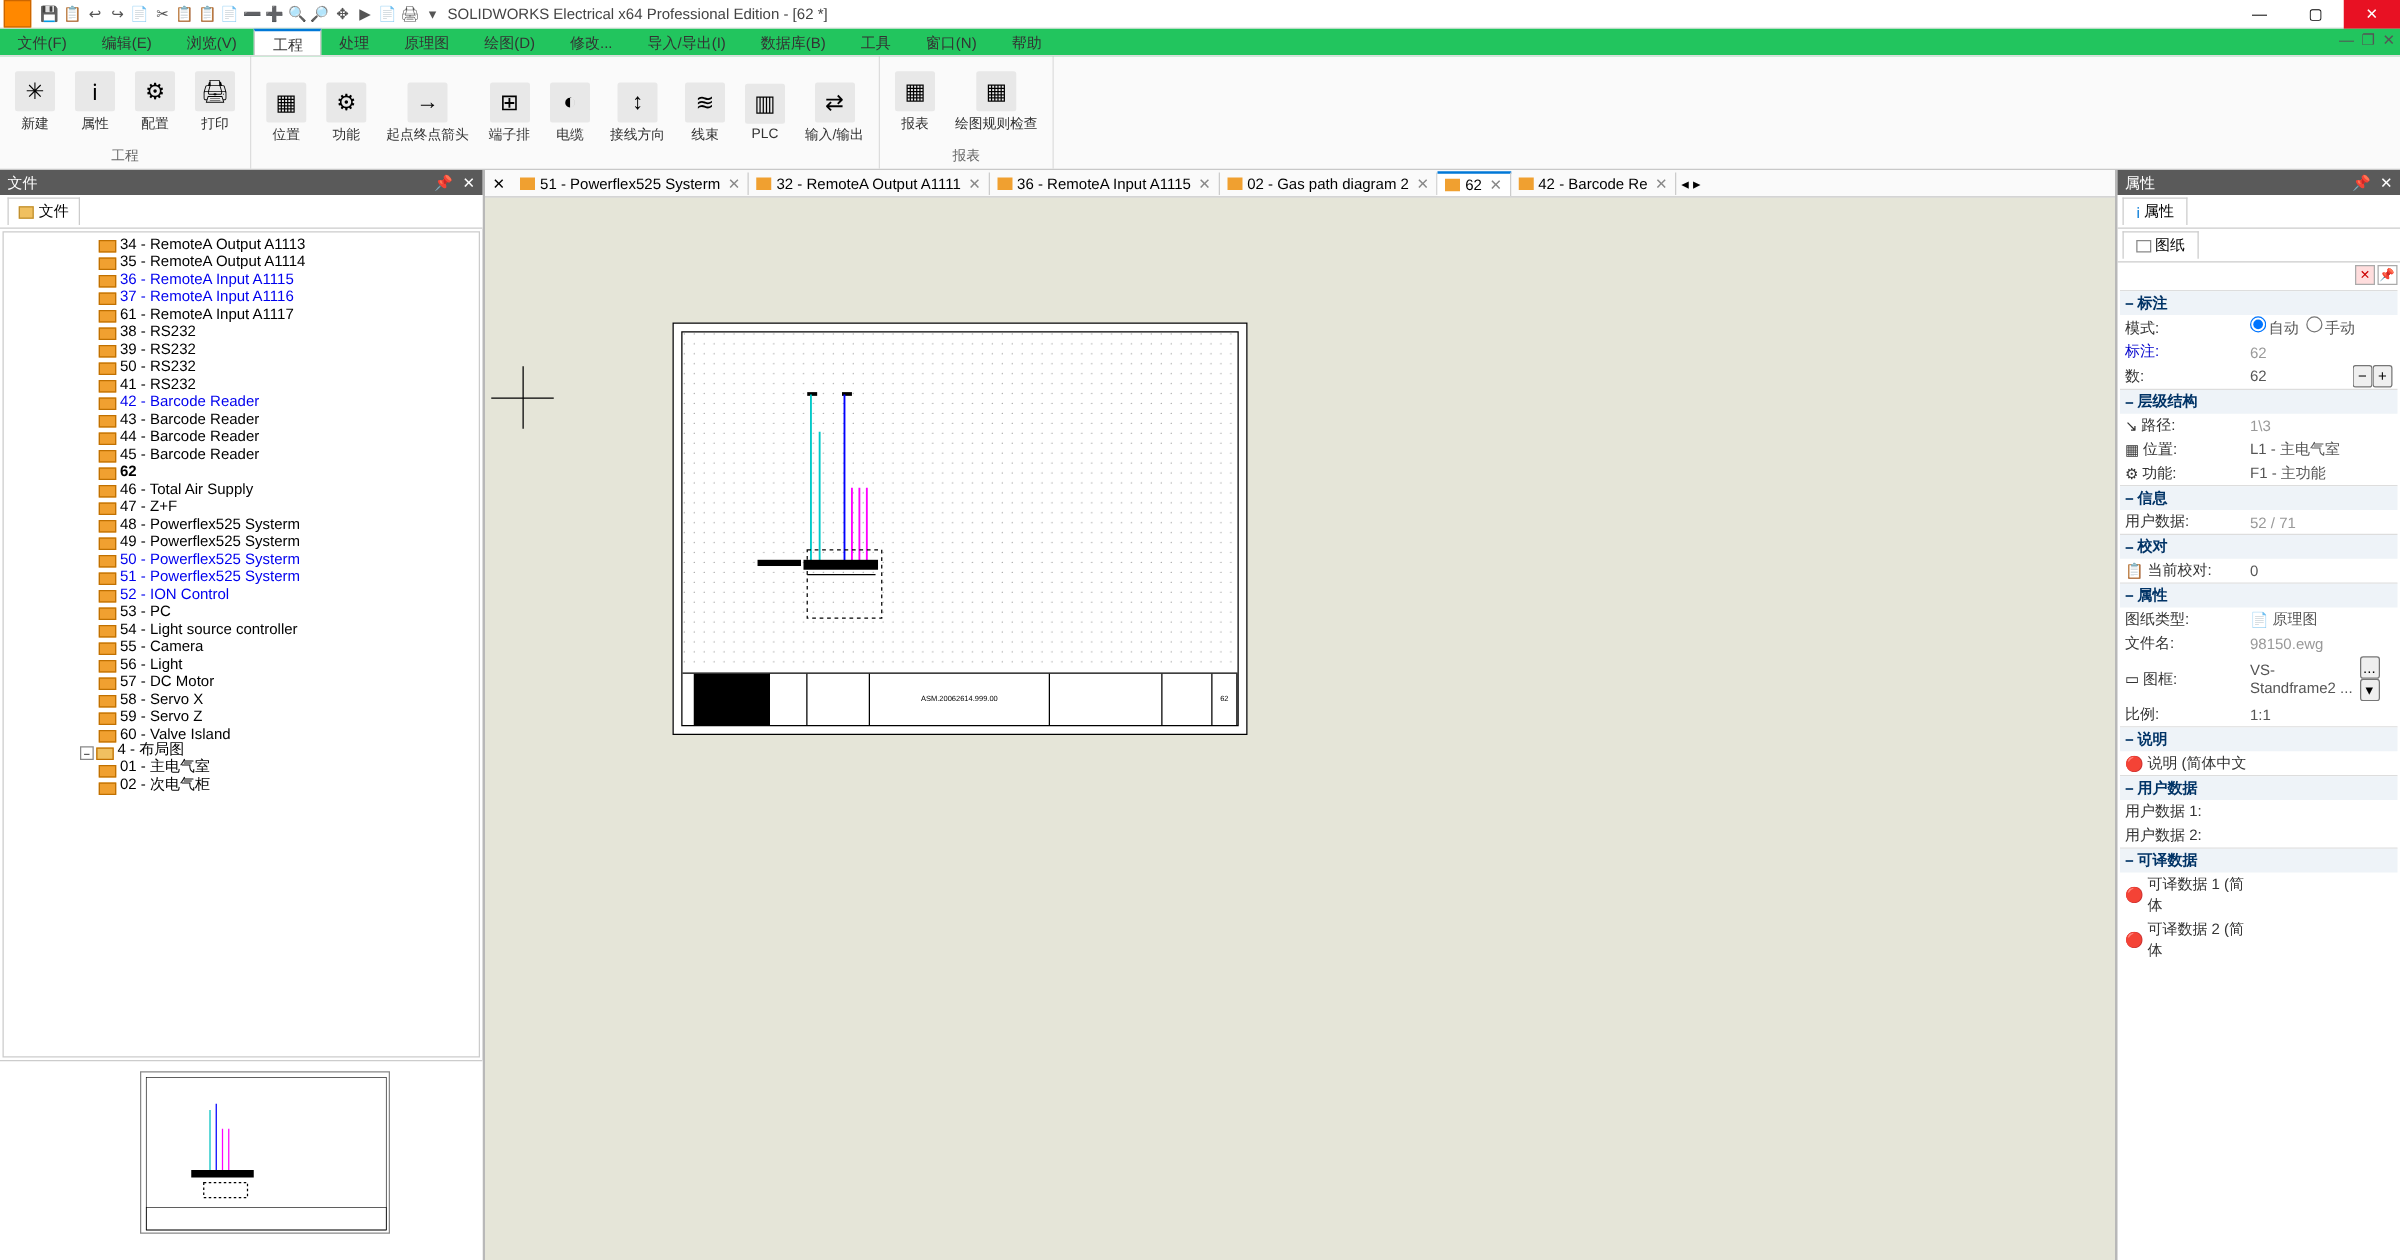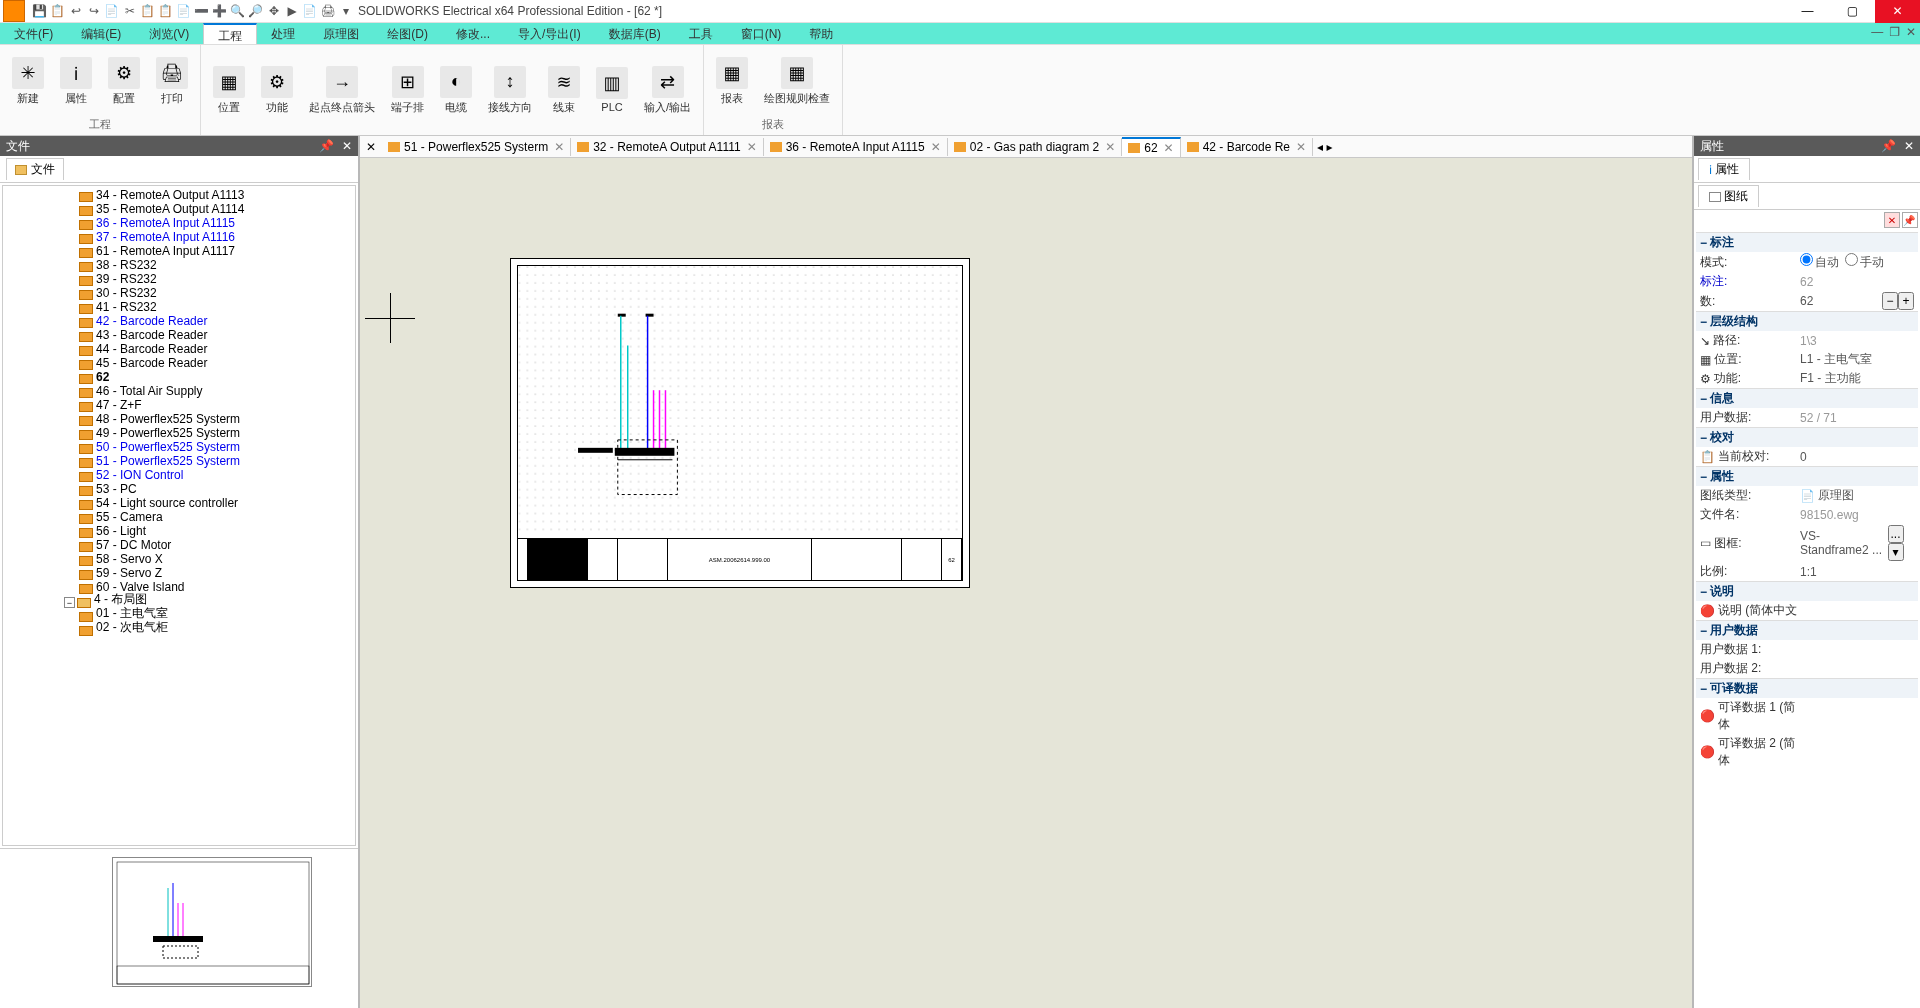--- a/index.html
+++ b/index.html
@@ -5,33 +5,33 @@
 * { margin: 0; padding: 0; box-sizing: border-box; font-family: "Microsoft YaHei", "Segoe UI", sans-serif; font-size: 12px; }
 body { background: #fff; overflow: hidden; }
 .titlebar { height: 23px; display: flex; align-items: center; background: #fff; border-bottom: 1px solid #e0e0e0; }
 .titlebar .app-icon { width: 22px; height: 22px; margin: 0 3px; background: #ff8800; border: 1px solid #cc6600; }
 .titlebar .qat { display: flex; gap: 2px; align-items: center; padding: 0 4px; }
 .titlebar .qat span { width: 16px; height: 16px; display: inline-flex; align-items: center; justify-content: center; color: #555; cursor: pointer; }
 .titlebar .title { flex: 1; text-align: left; color: #444; }
 .titlebar .win-btns { display: flex; }
 .titlebar .win-btns div { width: 45px; height: 23px; display: flex; align-items: center; justify-content: center; cursor: pointer; }
 .titlebar .win-btns .close { background: #e81123; color: #fff; }
-.menubar { height: 22px; background: #5eead4; display: flex; border-bottom: 1px solid #ddd; position: relative; }
+.menubar { height: 22px; background: #22c55e; display: flex; border-bottom: 1px solid #ddd; position: relative; }
 .menubar .menu-item { padding: 3px 14px; cursor: pointer; color: #333; }
 .menubar .menu-item.active { background: #fff; border: 1px solid #ccc; border-bottom: none; border-top: 2px solid #0078d7; }
 .menubar .mdi-btns { position: absolute; right: 4px; top: 2px; display: flex; gap: 6px; font-size: 11px; color: #555; }
 .ribbon { height: 91px; background: #fafafa; border-bottom: 1px solid #c8c8c8; display: flex; }
 .ribbon-group { border-right: 1px solid #ddd; padding: 2px 6px; display: flex; flex-direction: column; }
 .ribbon-group .btns { display: flex; gap: 4px; flex: 1; }
 .ribbon-btn { display: flex; flex-direction: column; align-items: center; justify-content: center; padding: 2px 6px; cursor: pointer; min-width: 36px; }
 .ribbon-btn .icon { width: 32px; height: 32px; background: #e8e8e8; border-radius: 2px; margin-bottom: 2px; display: flex; align-items: center; justify-content: center; font-size: 18px; }
 .ribbon-btn .lbl { font-size: 11px; color: #333; text-align: center; white-space: nowrap; }
 .ribbon-group .grp-title { text-align: center; font-size: 11px; color: #666; padding: 1px 0; }
 .content { display: flex; height: calc(100vh - 136px); }
-.left-panel { width: 360px; display: flex; flex-direction: column; border-right: 2px solid #b8b8b8; }
+.left-panel { width: 388px; display: flex; flex-direction: column; border-right: 2px solid #b8b8b8; }
 .panel-header { background: #5a5a5a; color: #fff; padding: 2px 6px; display: flex; align-items: center; height: 20px; }
 .panel-header .title { flex: 1; }
 .panel-header .ctrls span { cursor: pointer; margin-left: 4px; }
 .panel-tab { padding: 2px 6px; border-bottom: 1px solid #ccc; background: #fff; }
 .panel-tab .tab-btn { display: inline-flex; align-items: center; gap: 4px; padding: 2px 8px; border: 1px solid #ccc; border-bottom: none; background: #fff; }
 .file-tree { flex: 1; overflow-y: auto; padding: 2px; background: #fff; border: 1px solid #ccc; margin: 2px; }
 .tree-node { display: flex; align-items: flex-end; padding: 0 4px; height: 14px; cursor: pointer; white-space: nowrap; }
 .tree-node .indent { display: inline-block; }
 .tree-node .ticon { width: 14px; height: 10px; margin-right: 3px; background: #f0a030; border: 1px solid #c07000; }
 .tree-node.bold { font-weight: bold; }
@@ -253,21 +253,21 @@
           <span>38 - RS232</span>
         </div>
         <div class="tree-node">
           <span class="indent" style="width:70px"></span>
           <span class="ticon" style=""></span>
           <span>39 - RS232</span>
         </div>
         <div class="tree-node">
           <span class="indent" style="width:70px"></span>
           <span class="ticon" style=""></span>
-          <span>30 - RS232</span>
+          <span>50 - RS232</span>
         </div>
         <div class="tree-node">
           <span class="indent" style="width:70px"></span>
           <span class="ticon" style=""></span>
           <span>41 - RS232</span>
         </div>
         <div class="tree-node blue">
           <span class="indent" style="width:70px"></span>
           <span class="ticon" style=""></span>
           <span>42 - Barcode Reader</span>

